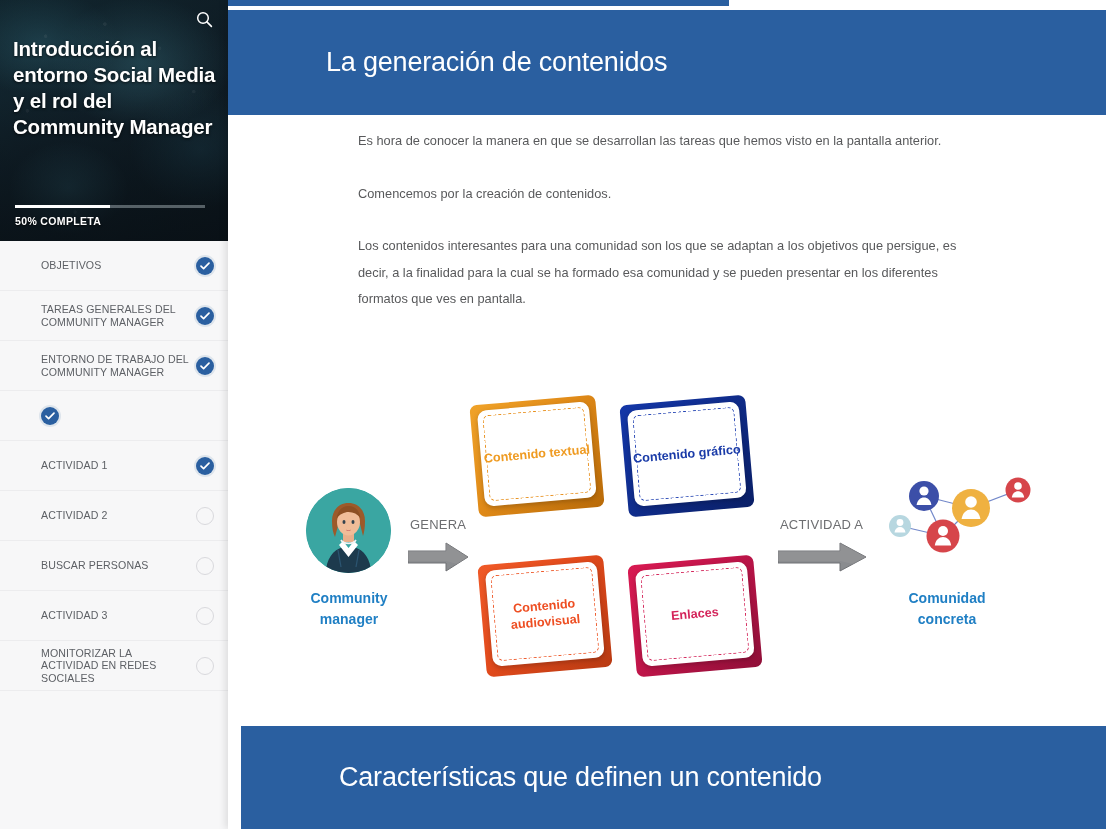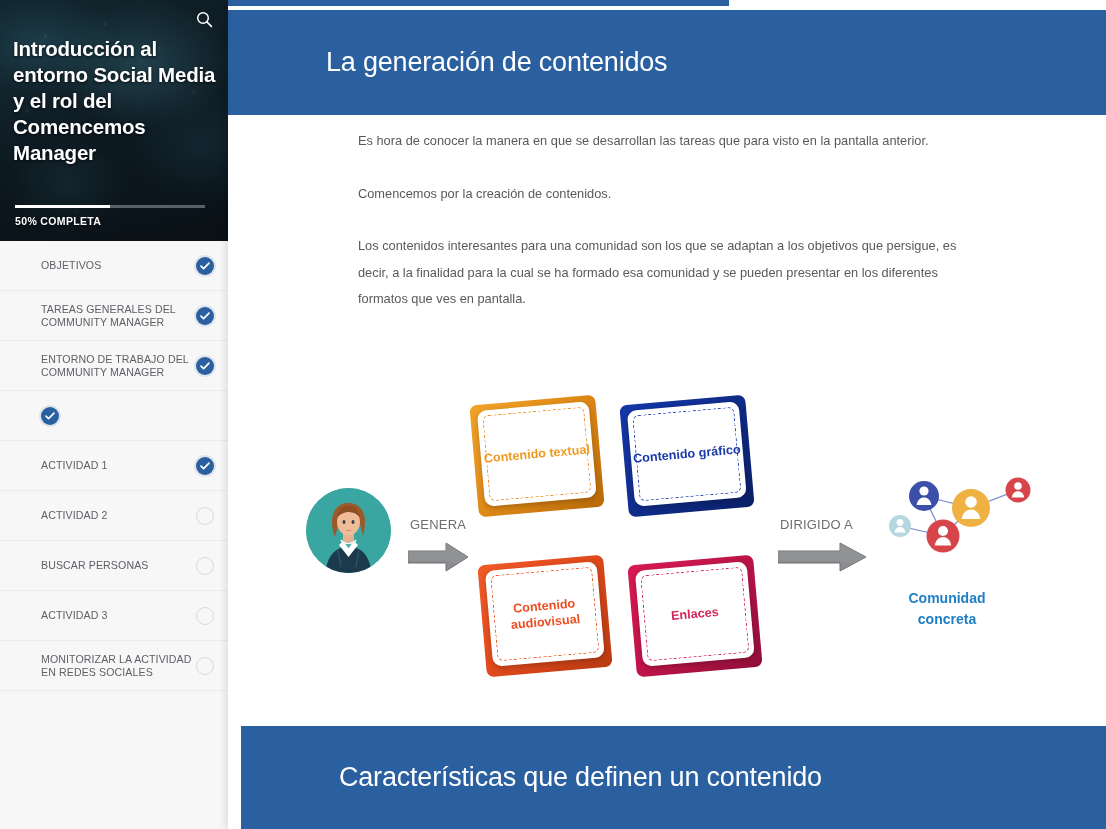--- a/index.html
+++ b/index.html
@@ -99,20 +99,21 @@
   .lesson-icon .bar { height: 1.6px; background: #cfcfd3; margin-bottom: 2.6px; border-radius: 1px; }
   .lesson-icon .b1 { width: 15px; }
   .lesson-icon .b2 { width: 15px; }
   .lesson-icon .b3 { width: 9px; margin-bottom: 0; }
   .lesson.active .lesson-icon .bar { background: #44474d; }
   .lesson-label {
     flex: 1 1 auto;
     font-size: 10.6px; color: #5d6065;
     letter-spacing: 0.1px; line-height: 12.6px;
     text-transform: uppercase;
+    padding-right: 6px;
   }
   .lesson.active .lesson-label { color: #33363b; font-weight: normal; }
   .status { flex: 0 0 auto; width: 18px; height: 18px; position: relative; margin-right: 6px; }
   .status.done {
     border-radius: 50%; background: #2a5fa0;
     box-shadow: 0 0 0 2px rgba(42,95,160,0.12);
   }
   .status.done svg { position: absolute; left: 3px; top: 3px; }
   .status.empty { border-radius: 50%; border: 1.6px solid #d9d9dd; }
   .status.progress {
@@ -242,21 +243,21 @@
       <div id="hero-photo"></div>
       <div id="hero-dark"></div>
 
       <div id="search-btn">
         <svg width="17" height="17" viewBox="0 0 17 17" fill="none">
           <circle cx="7" cy="7" r="5.3" stroke="#ffffff" stroke-width="1.5"></circle>
           <line x1="10.9" y1="10.9" x2="15.4" y2="15.4" stroke="#ffffff" stroke-width="1.6" stroke-linecap="round"></line>
         </svg>
       </div>
 
-      <h1 id="course-title">Introducción al entorno Social Media y el rol del Comencemos Manager</h1>
+      <h1 id="course-title">Introducción al entorno Social Media y el rol del Community Manager</h1>
 
       <div id="progress-wrap">
         <div id="progress-track">
           <div id="progress-fill" style="width: 50%;"></div>
         </div>
         <div id="progress-label">50% COMPLETA</div>
       </div>
     </div>
 
     <nav id="lesson-list">
@@ -340,21 +341,21 @@
 
   <main id="main">
 
     <div id="top-rule"></div>
 
     <header class="banner" id="banner-top">
       <div class="banner-title">La generación de contenidos</div>
     </header>
 
     <section id="body-text">
-      <p class="para">Es hora de conocer la manera en que se desarrollan las tareas que para visto en la pantalla anterior.</p>
+      <p class="para">Es hora de conocer la manera en que se desarrollan las tareas que hemos visto en la pantalla anterior.</p>
       <p class="para">Comencemos por la creación de contenidos.</p>
       <p class="para">Los contenidos interesantes para una comunidad son los que se adaptan a los objetivos que persigue, es decir, a la finalidad para la cual se ha formado esa comunidad y se pueden presentar en los diferentes formatos que ves en pantalla.</p>
     </section>
 
     <section id="diagram">
 
       <div id="cm-avatar">
         <svg width="85" height="85" viewBox="0 0 85 85">
           <circle cx="42.5" cy="42.5" r="42.5" fill="#3aa6a2"></circle>
 
@@ -373,20 +374,21 @@
           <ellipse cx="38" cy="34" rx="1.5" ry="1.9" fill="#34424d"></ellipse>
           <ellipse cx="47" cy="34" rx="1.5" ry="1.9" fill="#34424d"></ellipse>
 
           <path d="M40 41.5c1.6 1.4 3.4 1.4 5 0-.8 2-4.2 2-5 0z" fill="#c4565c"></path>
 
           <path d="M35 52c2.6 4.5 12.4 4.5 15 0" stroke="#f3f3f3" stroke-width="1.6" fill="none"></path>
 
           <path d="M32 62l3 17M53 62l-3 17" stroke="#2b5470" stroke-width="1.3" fill="none"></path>
         </svg>
       </div>
+      <div class="dg-label" id="cm-label">Community manager</div>
 
       <div class="arrow-group" id="genera-group">
         <div class="arrow-text" style="left:2px; top:-16px;">GENERA</div>
         <svg width="62" height="36" viewBox="0 0 62 36" style="display:block; margin-top:8px;">
           <path d="M0 10 h38 V2 l22 14 -22 14 v-8 H0 z" fill="#8a8c8f"></path>
           <path d="M0 10 h38 V2 l22 14 -22 14 v-8 H0 z" fill="none" stroke="#6f7174" stroke-width="1"></path>
           <path d="M0 10 h38 V2 l22 14 -11 7 -11 -3 v-0 H0 z" fill="#98999c" opacity="0.45"></path>
         </svg>
       </div>
 
@@ -416,21 +418,21 @@
 
       <div class="card" id="card-enlaces">
         <div class="plate"></div>
         <div class="white">
           <div class="inner-dash"></div>
           <div class="ctext">Enlaces</div>
         </div>
       </div>
 
       <div class="arrow-group" id="dirigido-group">
-        <div class="arrow-text" style="left:2px; top:-16px;">DIRIGIDO A</div>
+        <div class="arrow-text" style="left:2px; top:-16px;">ACTIVIDAD A</div>
         <svg width="88" height="36" viewBox="0 0 88 36" style="display:block; margin-top:8px;">
           <path d="M0 10 h62 V2 l26 14 -26 14 v-8 H0 z" fill="#8a8c8f"></path>
           <path d="M0 10 h62 V2 l26 14 -26 14 v-8 H0 z" fill="none" stroke="#6f7174" stroke-width="1"></path>
           <path d="M0 10 h62 V2 l26 14 -13 7 -13 -3 H0 z" fill="#98999c" opacity="0.45"></path>
         </svg>
       </div>
 
       <div id="network">
         <svg width="170" height="110" viewBox="0 0 170 110">
           <g stroke="#5a73c0" stroke-width="1.2" fill="none" opacity="0.85">

